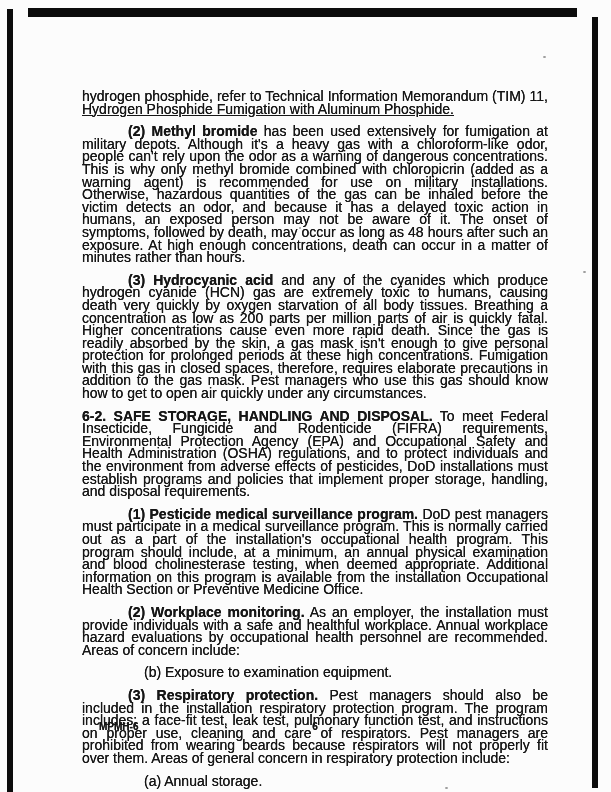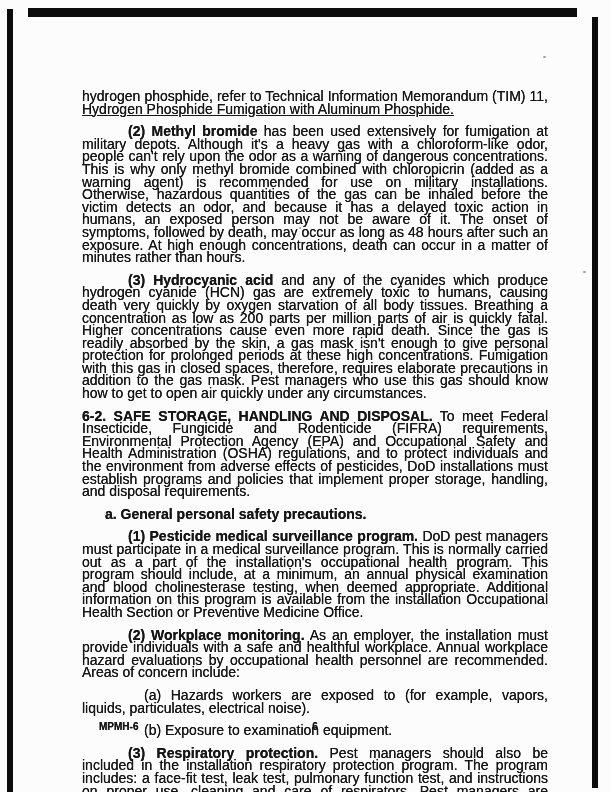--- a/index.html
+++ b/index.html
@@ -54,24 +54,22 @@
       <div class="speck" style="left: 543px; top: 56px; width: 3px; height: 2px;"></div>
       <div class="speck" style="left: 299px; top: 227px; width: 2px; height: 2px;"></div>
       <div class="speck" style="left: 583px; top: 271px; width: 3px; height: 2px;"></div>
       <div class="speck" style="left: 445px; top: 787px; width: 3px; height: 2px;"></div>
     </div>
   <main class="text-block">
       <p class="para level-flush"><span>hydrogen phosphide, refer to Technical Information Memorandum (TIM) 11, </span><span class="u">Hydrogen Phosphide Fumigation with Aluminum Phosphide.</span></p>
       <p class="para level-numbered"><span class="b">(2) Methyl bromide</span><span> has been used extensively for fumigation at military depots. Although it's a heavy gas with a chloroform-like odor, people can't rely upon the odor as a warning of dangerous concentrations. This is why only methyl bromide combined with chloropicrin (added as a warning agent) is recommended for use on military installations. Otherwise, hazardous quantities of the gas can be inhaled before the victim detects an odor, and because it has a delayed toxic action in humans, an exposed person may not be aware of it. The onset of symptoms, followed by death, may occur as long as 48 hours after such an exposure. At high enough concentrations, death can occur in a matter of minutes rather than hours.</span></p>
       <p class="para level-numbered"><span class="b">(3) Hydrocyanic acid</span><span> and any of the cyanides which produce hydrogen cyanide (HCN) gas are extremely toxic to humans, causing death very quickly by oxygen starvation of all body tissues. Breathing a concentration as low as 200 parts per million parts of air is quickly fatal. Higher concentrations cause even more rapid death. Since the gas is readily absorbed by the skin, a gas mask isn't enough to give personal protection for prolonged periods at these high concentrations. Fumigation with this gas in closed spaces, therefore, requires elaborate precautions in addition to the gas mask. Pest managers who use this gas should know how to get to open air quickly under any circumstances.</span></p>
       <p class="para level-flush"><span class="b">6-2. SAFE STORAGE, HANDLING AND DISPOSAL.</span><span> To meet Federal Insecticide, Fungicide and Rodenticide (FIFRA) requirements, Environmental Protection Agency (EPA) and Occupational Safety and Health Administration (OSHA) regulations, and to protect individuals and the environment from adverse effects of pesticides, DoD installations must establish programs and policies that implement proper storage, handling, and disposal requirements.</span></p>
-      <p class="para level-lettered"><span class="b">a. General personal safety precautions.</span></p>
       <p class="para level-numbered"><span class="b">(1) Pesticide medical surveillance program.</span><span> DoD pest managers must participate in a medical surveillance program. This is normally carried out as a part of the installation's occupational health program. This program should include, at a minimum, an annual physical examination and blood cholinesterase testing, when deemed appropriate. Additional information on this program is available from the installation Occupational Health Section or Preventive Medicine Office.</span></p>
       <p class="para level-numbered"><span class="b">(2) Workplace monitoring.</span><span> As an employer, the installation must provide individuals with a safe and healthful workplace. Annual workplace hazard evaluations by occupational health personnel are recommended. Areas of concern include:</span></p>
-      <p class="para level-sub"><span>(a) Hazards workers are exposed to (for example, vapors, liquids, particulates, electrical noise).</span></p>
       <p class="para level-sub"><span>(b) Exposure to examination equipment.</span></p>
       <p class="para level-numbered"><span class="b">(3) Respiratory protection.</span><span> Pest managers should also be included in the installation respiratory protection program. The program includes: a face-fit test, leak test, pulmonary function test, and instructions on proper use, cleaning and care of respirators. Pest managers are prohibited from wearing beards because respirators will not properly fit over them. Areas of general concern in respiratory protection include:</span></p>
       <p class="para level-sub"><span>(a) Annual storage.</span></p>
     </main>
   <footer class="page-footer">
     <span class="docid">MPMH-6</span>
     <span class="pagenum">6</span>
   </footer>
 </div>
 

